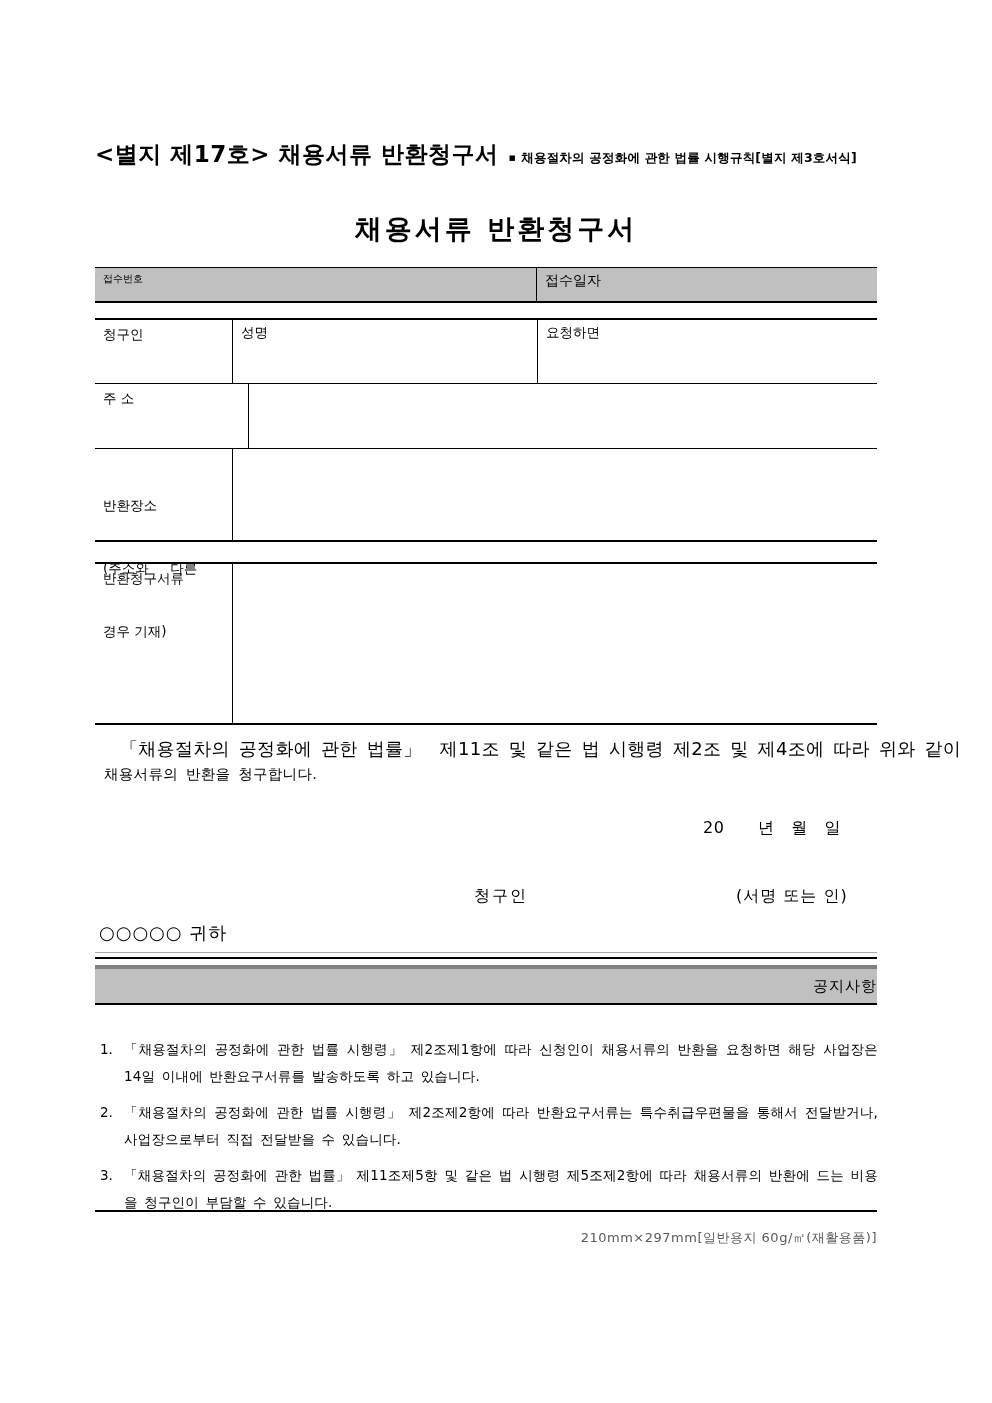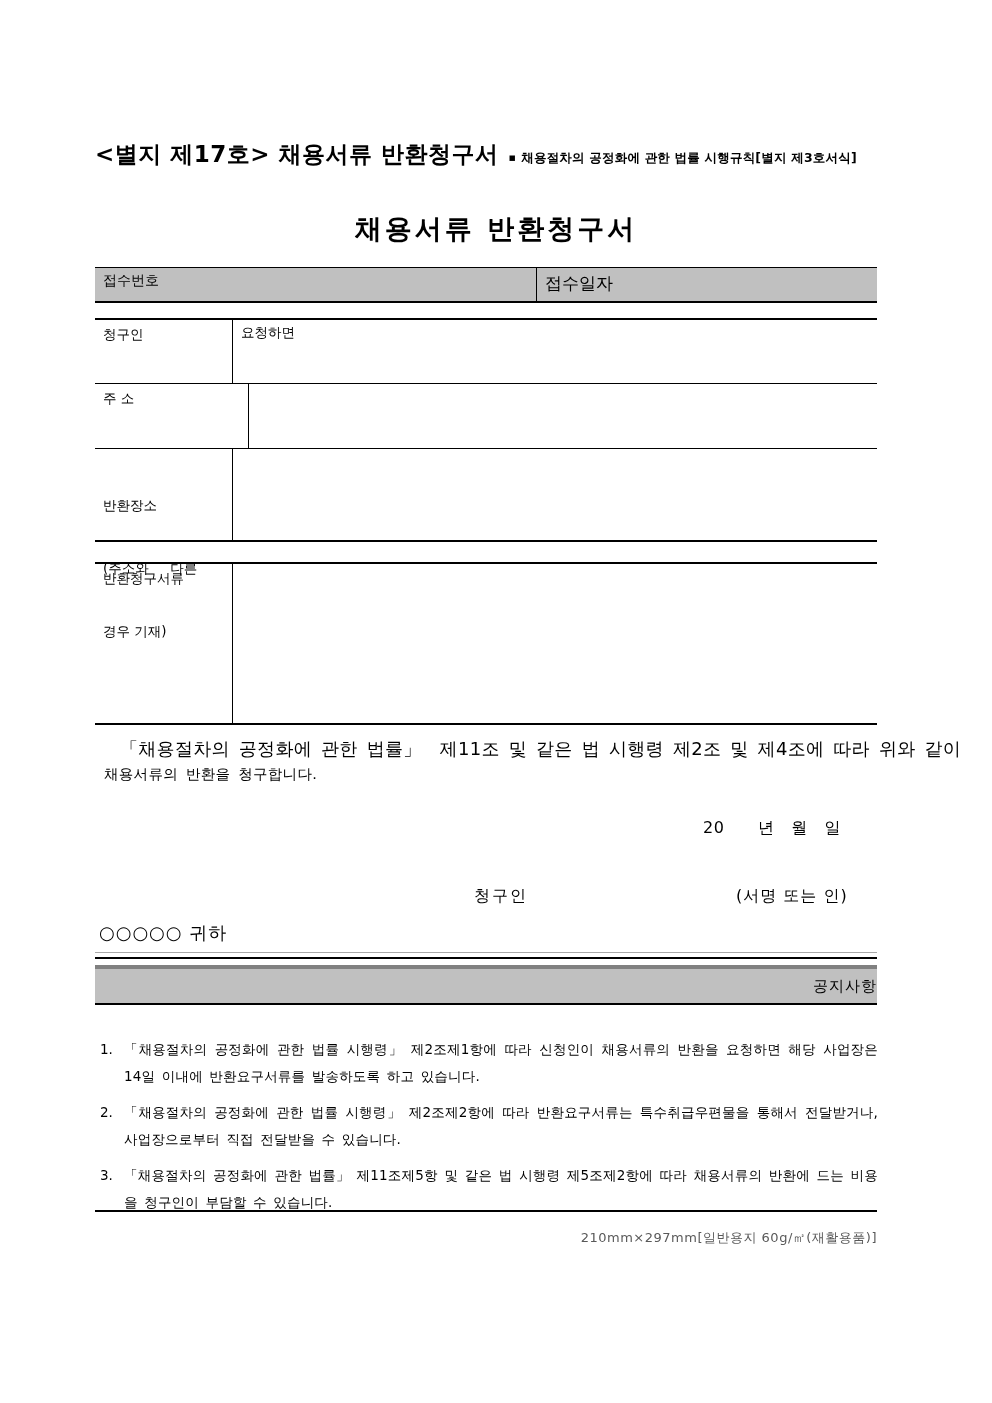--- a/index.html
+++ b/index.html
@@ -15,22 +15,22 @@
 
   
   .title{position:absolute;left:0;top:211px;width:100%;text-align:center;
          font-size:27px;font-weight:bold;letter-spacing:3px;}
 
   
   .t1{position:absolute;left:95px;top:267px;width:782px;height:36px;
       box-sizing:border-box;background:#c0c0c0;border-top:1px solid #000;
       border-bottom:2px solid #000;display:flex;}
   .t1 .c1{width:442px;box-sizing:border-box;border-right:1px solid #000;
-          padding:4px 18px 0 8px;font-size:14px;}
-  .t1 .c2{flex:1;padding:4px 0 0 8px;font-size:17px;}
+          padding:4px 18px 0 8px;font-size:10px;}
+  .t1 .c2{flex:1;padding:4px 0 0 8px;font-size:14px;}
 
   
   .t2{position:absolute;left:95px;top:318px;width:782px;border-top:2px solid #000;}
   .t2 .row{display:flex;border-bottom:1px solid #000;}
   .t2 .rowA{height:63px;}
   .t2 .rowB{height:64px;gap:16px;}
   .t2 .rowC{height:91px;border-bottom:2px solid #000;}
   .lbl{width:137px;box-sizing:border-box;padding:4px 6px 0 8px;font-size:13.5px;
        line-height:21px;white-space:pre;}
   .vcell{box-sizing:border-box;border-left:1px solid #000;padding:4px 0 0 8px;
@@ -101,20 +101,23 @@
       <span>접수번호</span>
     </div>
     <div class="c2">
       <span>접수일자</span>
     </div>
   </div>
 
   <div class="t2">
     <div class="row rowA">
       <div class="lbl">청구인</div>
+      <div class="vcell c-name">
+        <span>성명</span>
+      </div>
       <div class="vcell c-exam">
         <span>요청하면</span>
       </div>
     </div>
     <div class="row rowB">
       <div class="lbl">주 소</div>
       <div class="vcell c-wide"></div>
     </div>
     <div class="row rowC">
       <div class="lbl">

